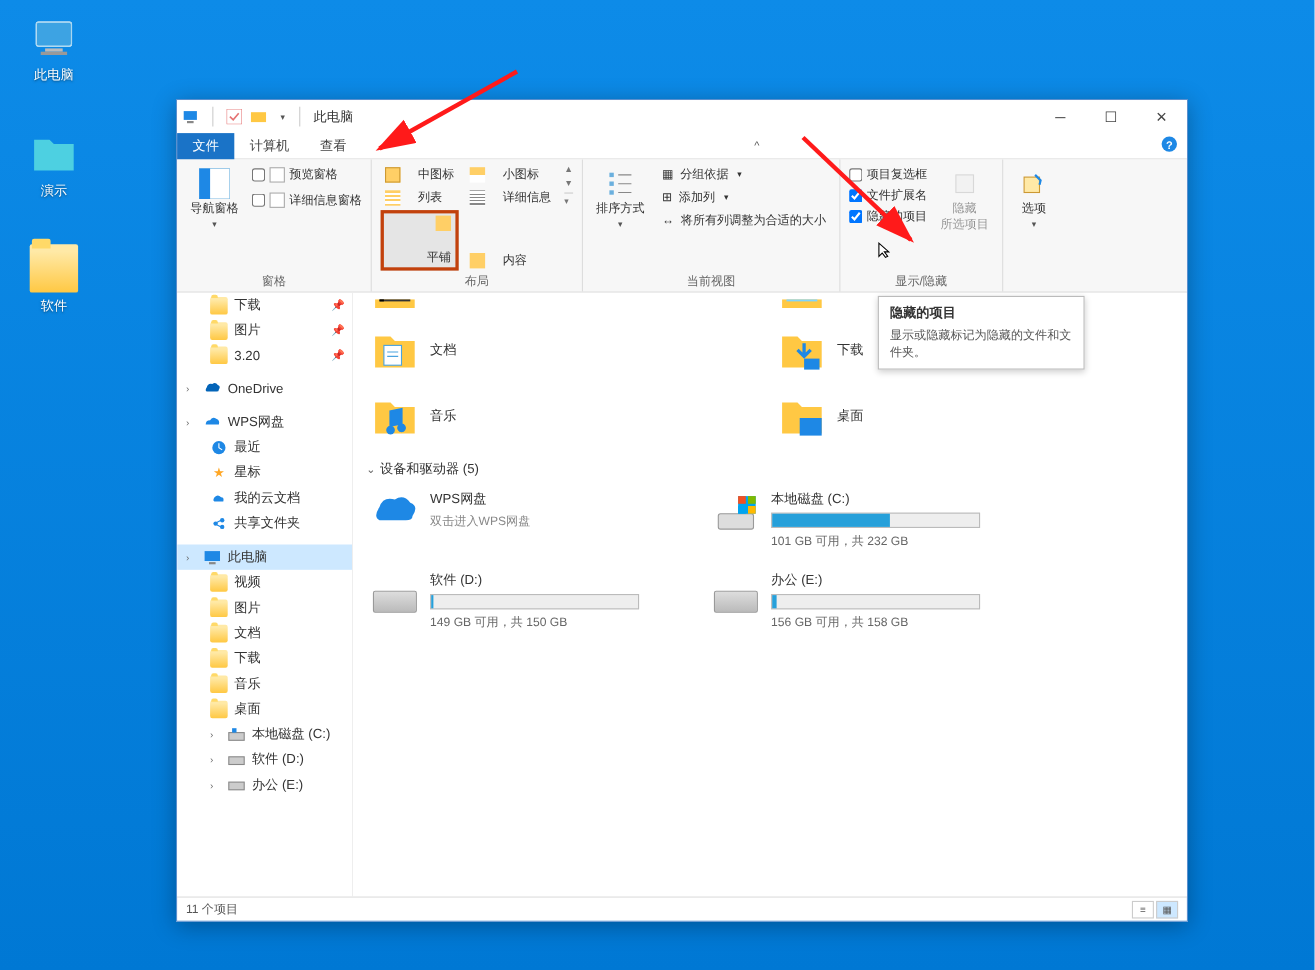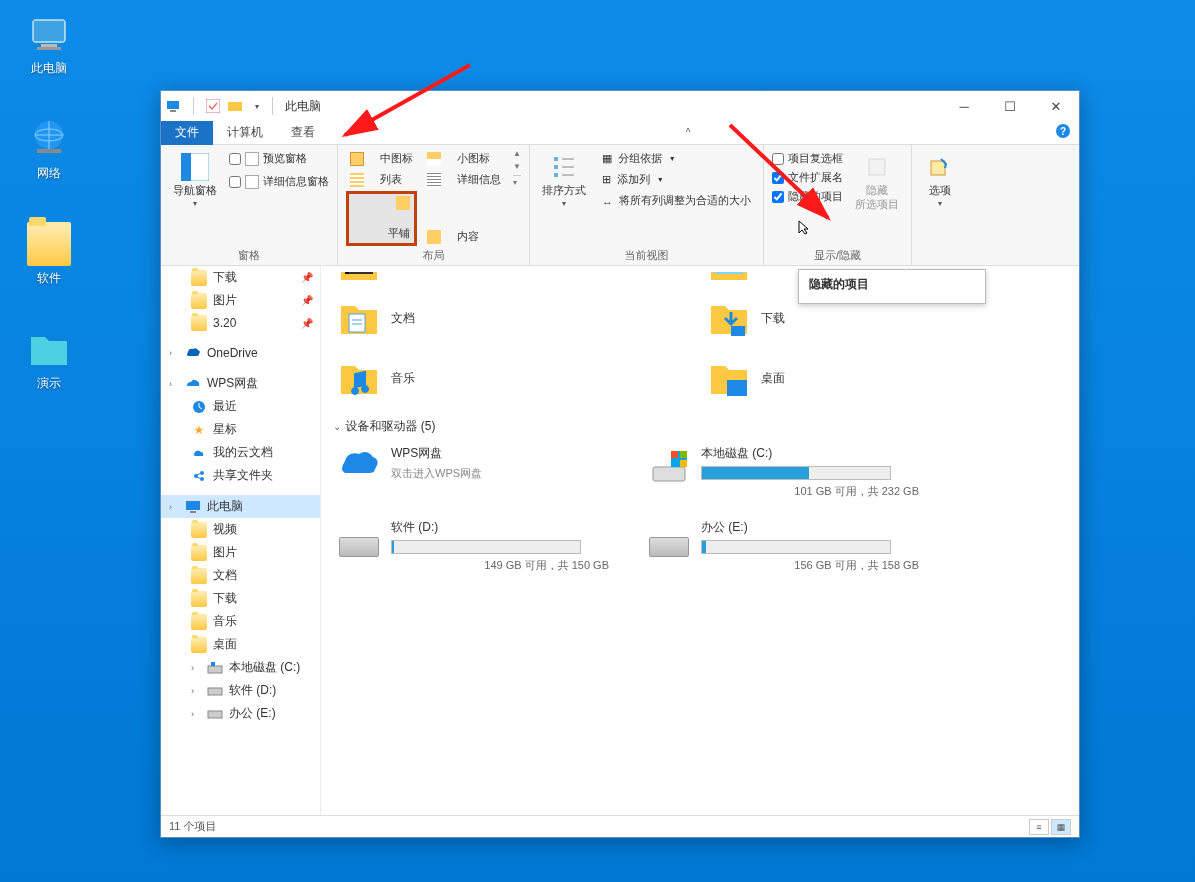--- a/index.html
+++ b/index.html
@@ -71,21 +71,21 @@
   .section-header { display: flex; align-items: center; gap: 4px; font-size: 12px; color: #333; padding: 6px 0; }
   .section-header .chevron { color: #666; font-size: 10px; }
   
   .drive-row { display: flex; gap: 30px; margin-bottom: 12px; }
   .drive-item { display: flex; gap: 10px; width: 280px; padding: 4px; cursor: pointer; }
   .drive-item .icon { width: 44px; height: 44px; display: flex; align-items: center; justify-content: center; flex-shrink: 0; }
   .drive-item .info { flex: 1; }
   .drive-item .name { font-size: 12px; color: #333; margin-bottom: 4px; }
   .drive-item .bar { width: 190px; height: 14px; border: 1px solid #bbb; background: #eee; margin-bottom: 4px; position: relative; }
   .drive-item .bar .fill { height: 100%; background: #26a0da; }
-  .drive-item .usage { font-size: 11px; color: #666; text-align: right; }
+  .drive-item .usage { font-size: 11px; color: #666; }
   
   
   .status-bar { height: 22px; border-top: 1px solid #ddd; display: flex; align-items: center; padding: 0 8px; font-size: 11px; color: #555; }
   .status-bar .view-toggles { margin-left: auto; display: flex; gap: 2px; }
   .status-bar .view-toggle { width: 20px; height: 16px; border: 1px solid #ccc; display: flex; align-items: center; justify-content: center; cursor: pointer; font-size: 9px; }
   
   
   .tooltip { position: absolute; background: #fff; border: 1px solid #bbb; padding: 6px 10px; font-size: 12px; box-shadow: 0 2px 6px rgba(0,0,0,0.2); width: 188px; }
   .tooltip .title { font-weight: bold; color: #333; margin-bottom: 4px; }
   .tooltip .desc { color: #555; font-size: 11px; line-height: 16px; }
@@ -109,41 +109,30 @@
           <rect x="6" y="8" width="32" height="22" rx="2" fill="none" stroke="#a8d6f0"></rect>
           <rect x="14" y="32" width="16" height="3" fill="#bbb"></rect>
           <rect x="10" y="35" width="24" height="3" fill="#999"></rect>
         </svg>
     </div>
     <div class="label">此电脑</div>
   </div>
   <div class="desktop-icon">
     <div class="icon">
       <svg width="44" height="44" viewBox="0 0 44 44">
-          <circle cx="22" cy="18" r="14" fill="#2196f3"></circle>
-          <ellipse cx="22" cy="18" rx="14" ry="6" fill="none" stroke="#8dd4ff"></ellipse>
-          <path d="M22 4 v28 M8 18 h28" stroke="#8dd4ff" fill="none"></path>
-          <rect x="10" y="32" width="24" height="4" fill="#888"></rect>
+          <path d="M4 10 h14 l4 4 h18 v24 h-36 z" fill="#4dd0e1"></path>
         </svg>
     </div>
-    <div class="label">网络</div>
+    <div class="label">演示</div>
   </div>
   <div class="desktop-icon">
     <div class="icon">
         <div class="ic-folder"></div>
       </div>
     <div class="label">软件</div>
-  </div>
-  <div class="desktop-icon">
-    <div class="icon">
-      <svg width="44" height="44" viewBox="0 0 44 44">
-          <path d="M4 10 h14 l4 4 h18 v24 h-36 z" fill="#4dd0e1"></path>
-        </svg>
-    </div>
-    <div class="label">演示</div>
   </div>
 </div>
 
 <svg class="arrow" style="left:320px;top:60px;" width="160" height="90">
   <defs>
       <marker id="ah1" markerWidth="10" markerHeight="10" refX="8" refY="3" orient="auto">
         <path d="M0,0 L9,3 L0,6 Z" fill="#ff1a1a"></path>
       </marker>
     </defs>
   <line x1="150" y1="5" x2="25" y2="75" stroke="#ff1a1a" stroke-width="4" marker-end="url(#ah1)"></line>
@@ -644,20 +633,21 @@
   <div class="status-bar">
     <span>11 个项目</span>
     <div class="view-toggles">
       <div class="view-toggle">≡</div>
       <div class="view-toggle" style="background:#cde8ff;">▦</div>
     </div>
   </div>
 
   <div class="tooltip" style="left:637px;top:178px;">
     <div class="title">隐藏的项目</div>
+    <div class="desc">显示或隐藏标记为隐藏的文件和文件夹。</div>
   </div>
 
   <div style="position:absolute;left:636px;top:128px;font-size:14px;">
     <svg width="16" height="16" viewBox="0 0 16 16">
         <path d="M2 2 L2 14 L5 11 L8 15 L10 14 L7 10 L11 10 Z" fill="#fff" stroke="#000" stroke-width="1"></path>
       </svg>
   </div>
 </div>
 
 </body></html>

